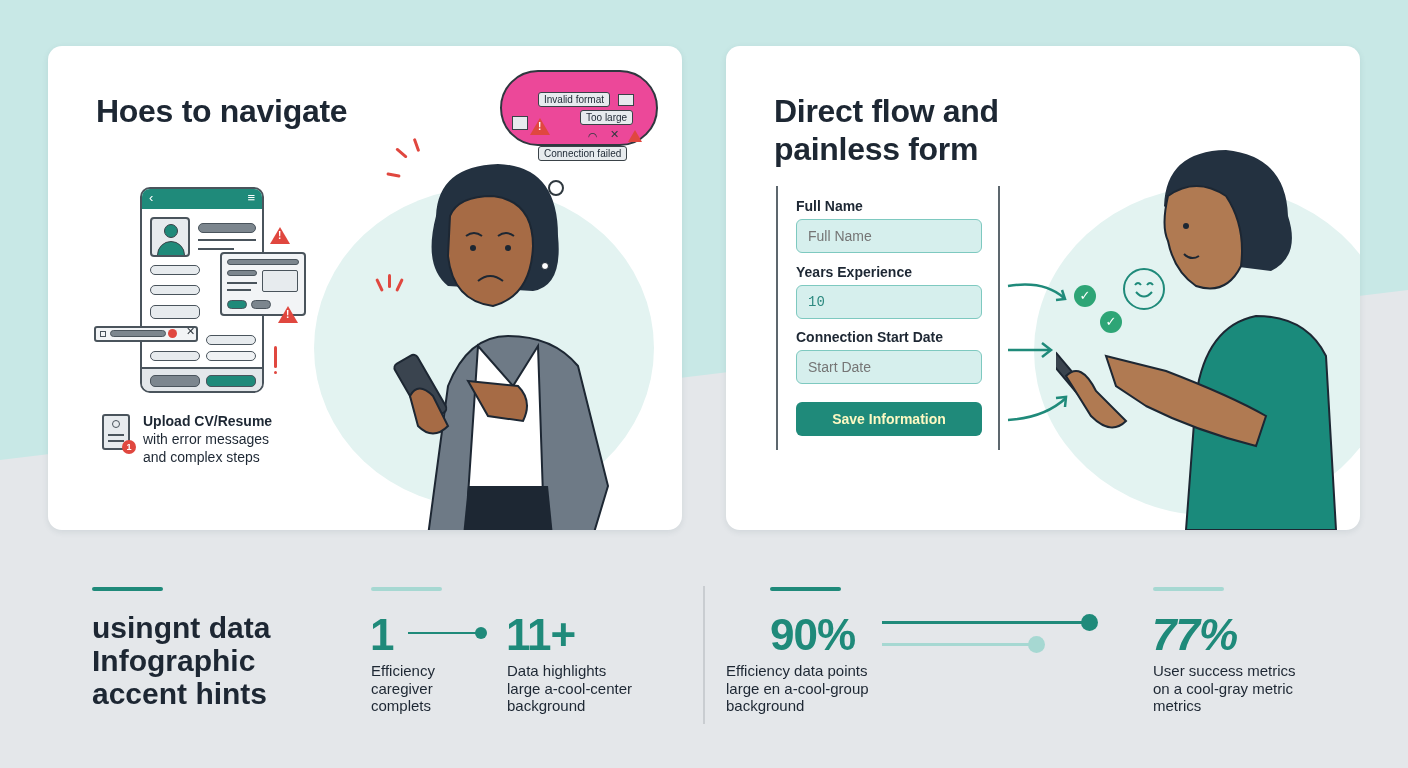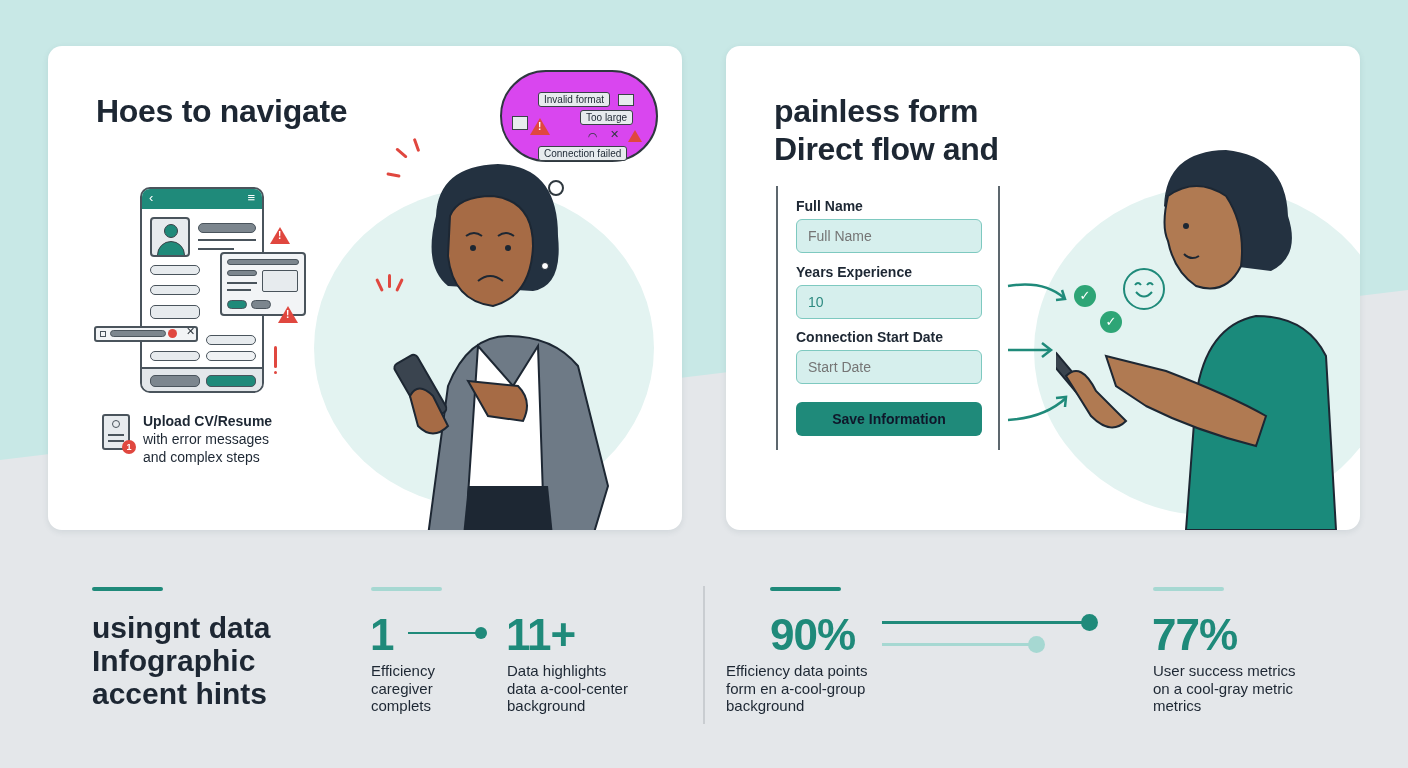--- a/index.html
+++ b/index.html
@@ -46,31 +46,31 @@
   .bar.teal { background: #1f8a7a; }
   .line { position: absolute; height: 2px; background: #4a545c; }
   .popup { position: absolute; border: 2px solid #4a545c; border-radius: 4px; background: #f2f4f6; }
   .warn { position: absolute; width: 0; height: 0; border-left: 10px solid transparent; border-right: 10px solid transparent; border-bottom: 17px solid #e0473f; }
   .warn span { position: absolute; left: -2px; top: 3px; color: #fff; font-size: 10px; font-weight: 700; }
   .upload-row { position: absolute; left: 54px; top: 366px; }
   .doc-icon { position: absolute; left: 0; top: 2px; width: 28px; height: 36px; border: 2px solid #4a545c; border-radius: 3px; background: #e7ebee; }
   .doc-icon .badge { position: absolute; right: -8px; bottom: -6px; width: 14px; height: 14px; border-radius: 50%; background: #e0473f; color: #fff; font-size: 9px; font-weight: 700; text-align: center; line-height: 14px; }
   .upload-text { position: absolute; left: 41px; top: 0; width: 200px; font-size: 14px; line-height: 18px; color: #1d2733; }
   .upload-text b { font-weight: 700; display: block; }
-  .thought { position: absolute; left: 452px; top: 24px; width: 158px; height: 92px; border: 2px solid #2f383f; border-radius: 46px; background: #d946ef; }
+  .thought { position: absolute; left: 452px; top: 24px; width: 158px; height: 76px; border: 2px solid #2f383f; border-radius: 46px; background: #ec4899; }
   .thought-dot { position: absolute; border: 2px solid #2f383f; border-radius: 50%; background: #fff; }
   .err-chip { position: absolute; font-size: 10px; color: #1d2733; background: #e7ebee; border: 1.5px solid #3a4248; border-radius: 3px; padding: 1px 5px; white-space: nowrap; }
   .burst { position: absolute; width: 3px; height: 14px; background: #e0473f; border-radius: 2px; }
   
   .person { position: absolute; }
   
   .form-wrap { position: absolute; left: 50px; top: 140px; width: 224px; height: 264px; border-left: 2px solid #5d676e; border-right: 2px solid #5d676e; }
   .form-label { position: absolute; left: 18px; font-size: 14px; font-weight: 700; color: #1d2733; }
   .form-input { position: absolute; left: 18px; width: 186px; height: 34px; border: 1.5px solid #7ec9c0; border-radius: 6px; background: #d6efed; font-size: 14px; color: #2d8a80; padding-left: 11px; line-height: 31px; font-family: "Liberation Sans", sans-serif; }
-  .save-btn { position: absolute; left: 18px; top: 216px; width: 186px; height: 34px; border-radius: 6px; background: #1f8a7a; color: #0f172a; font-weight: 700; font-size: 14px; text-align: center; line-height: 34px; border: none; font-family: "Liberation Sans", sans-serif; }
+  .save-btn { position: absolute; left: 18px; top: 216px; width: 186px; height: 34px; border-radius: 6px; background: #1f8a7a; color: #fef9c3; font-weight: 700; font-size: 14px; text-align: center; line-height: 34px; border: none; font-family: "Liberation Sans", sans-serif; }
   .check { position: absolute; width: 22px; height: 22px; border-radius: 50%; background: #2ea576; color: #fff; font-size: 13px; text-align: center; line-height: 22px; font-weight: 700; }
   .smiley { position: absolute; width: 42px; height: 42px; border: 2px solid #1f8a7a; border-radius: 50%; }
   
   .accent { position: absolute; height: 4px; border-radius: 2px; }
   .accent.dark { background: #1f8a7a; }
   .accent.light { background: #a6d8d2; }
   .big-title { position: absolute; left: 92px; top: 611px; font-size: 30px; font-weight: 700; line-height: 33px; color: #1d2733; }
   .stat-num { position: absolute; font-size: 44px; font-weight: 700; color: #1f8a7a; line-height: 44px; letter-spacing: -1px; }
   .stat-desc { position: absolute; font-size: 15px; line-height: 17.5px; color: #1d2733; }
   .connector { position: absolute; height: 2px; background: #1f8a7a; }
@@ -185,29 +185,29 @@
     <circle cx="207" cy="110" r="3.5" fill="#ffffff" stroke="#1d2733"></circle>
     <rect x="68" y="200" width="26" height="66" rx="5" transform="rotate(-30 80 230)" fill="#3a444f" stroke="#1d2733" stroke-width="2"></rect>
     <path d="M72 240 Q80 225 95 240 L110 270 Q95 285 80 270 Z" fill="#a66b45" stroke="#1d2733" stroke-width="2"></path>
     <path d="M130 225 L180 230 Q195 245 185 265 L150 260 Z" fill="#a66b45" stroke="#1d2733" stroke-width="2"></path>
   </svg>
 </div>
 
 <div class="card right">
   <div class="blob" style="left:308px; top:140px; width:360px; height:330px;"></div>
   <div class="card-title">
+    <div>Direct flow and</div>
     <div>painless form</div>
-    <div>Direct flow and</div>
   </div>
 
   <div class="form-wrap">
     <div class="form-label" style="top:12px;">Full Name</div>
     <input class="form-input" style="top: 33px;" placeholder="Full Name">
     <div class="form-label" style="top:78px;">Years Experience</div>
-    <input class="form-input" style="top: 99px;" value="10">
+    <input class="form-input" style="top: 99px; font-family: Liberation Mono, monospace;" value="10">
     <div class="form-label" style="top:143px;">Connection Start Date</div>
     <input class="form-input" style="top: 164px;" placeholder="Start Date">
     <button class="save-btn">Save Information</button>
   </div>
 
   <svg style="position:absolute; left:278px; top:228px;" width="70" height="150" viewBox="0 0 70 150">
     <path d="M4 12 Q40 6 60 24" stroke="#1f8a7a" stroke-width="2.5" fill="none"></path>
     <path d="M52 26 L61 25 L58 16" stroke="#1f8a7a" stroke-width="2.5" fill="none"></path>
     <path d="M4 76 L46 76" stroke="#1f8a7a" stroke-width="2.5"></path>
     <path d="M38 69 L47 76 L38 83" stroke="#1f8a7a" stroke-width="2.5" fill="none"></path>
@@ -248,37 +248,37 @@
 <div class="dot" style="left:475px; top:627px; width:12px; height:12px; background:#1f8a7a;"></div>
 <div class="stat-desc" style="left:371px; top:662px;">
   <div>Efficiency</div>
   <div>caregiver</div>
   <div>complets</div>
 </div>
 
 <div class="stat-num" style="left:506px; top:613px;">11+</div>
 <div class="stat-desc" style="left:507px; top:662px;">
   <div>Data highlights</div>
-  <div>data a-cool-center</div>
+  <div>large a-cool-center</div>
   <div>background</div>
 </div>
 
 <div class="vdivider"></div>
 
 <div class="accent dark" style="left:770px; top:587px; width:71px;"></div>
 <div class="stat-num" style="left:770px; top:613px;">90%</div>
 <div class="connector" style="left:882px; top:621px; width:204px; height:3px;"></div>
 <div class="dot" style="left:1081px; top:614px; width:17px; height:17px; background:#1f8a7a;"></div>
 <div class="connector" style="left:882px; top:643px; width:150px; background:#a6d8d2; height:3px;"></div>
 <div class="dot" style="left:1028px; top:636px; width:17px; height:17px; background:#a6d8d2;"></div>
 <div class="stat-desc" style="left:726px; top:662px;">
   <div>Efficiency data points</div>
-  <div>form en a-cool-group</div>
+  <div>large en a-cool-group</div>
   <div>background</div>
 </div>
 
 <div class="accent light" style="left:1153px; top:587px; width:71px;"></div>
-<div class="stat-num" style="left:1152px; top:613px;">77%</div>
+<div class="stat-num" style="left:1152px; top:613px;font-style:italic;">77%</div>
 <div class="stat-desc" style="left:1153px; top:662px;">
   <div>User success metrics</div>
   <div>on a cool-gray metric</div>
   <div>metrics</div>
 </div>
 
 </body></html>

